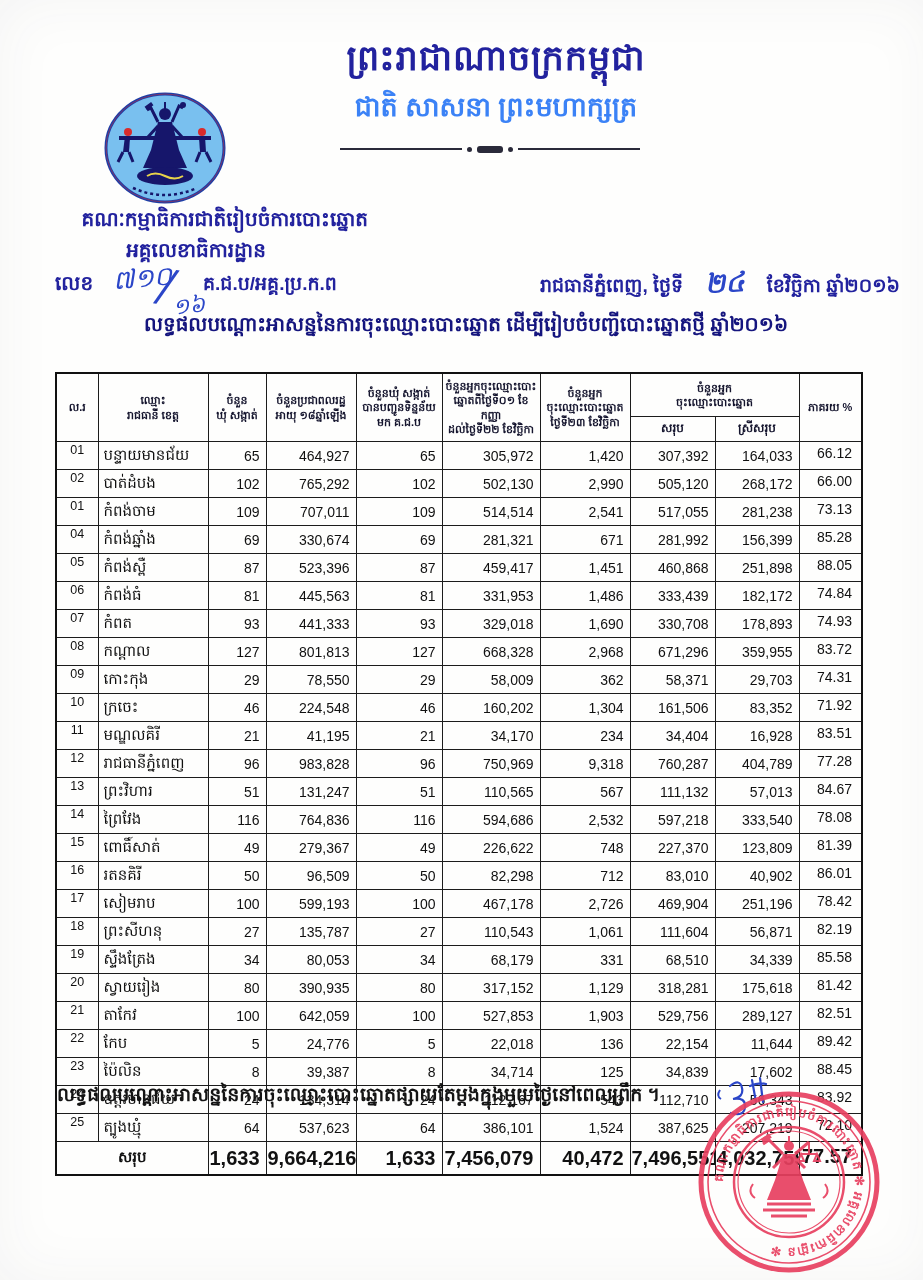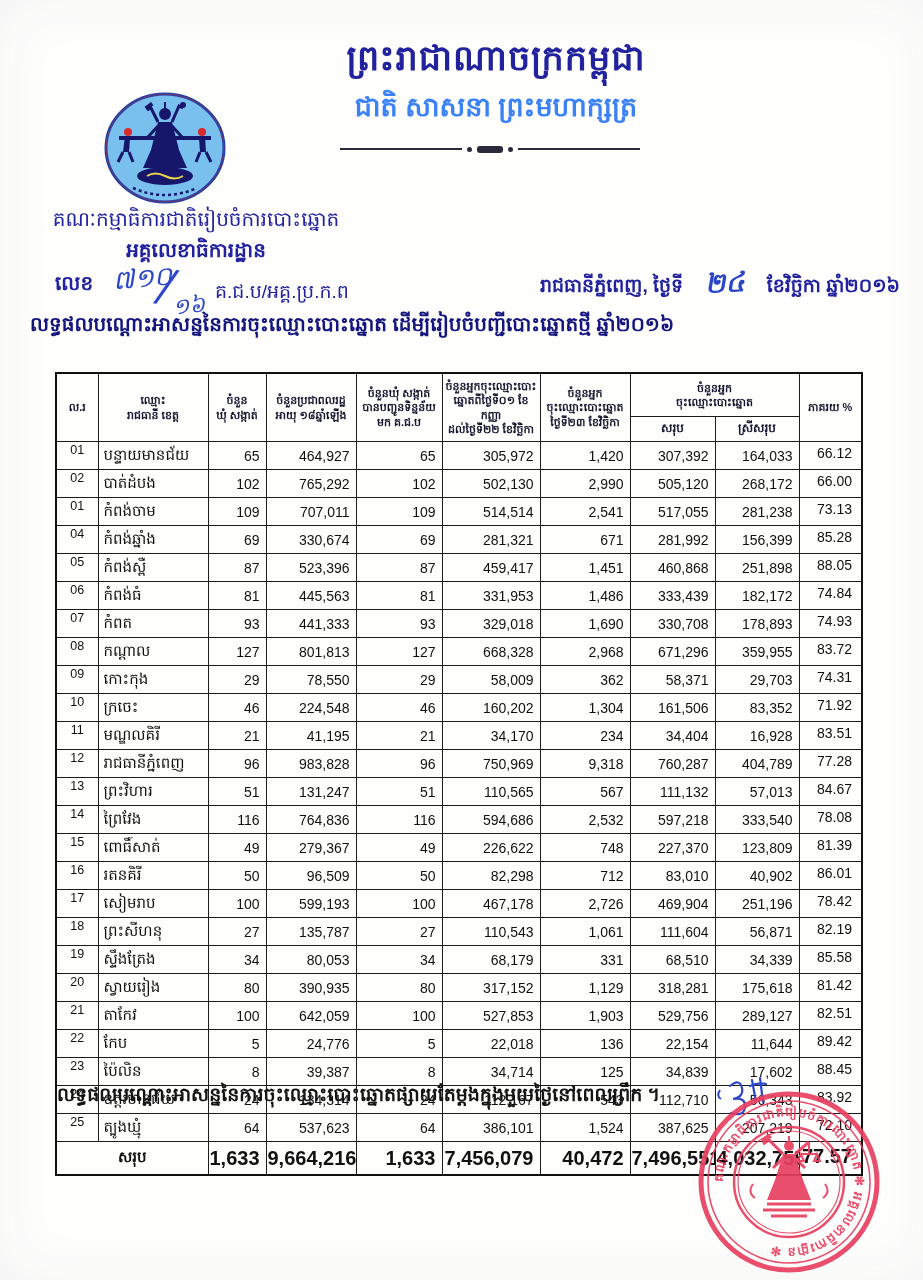--- a/index.html
+++ b/index.html
@@ -25,46 +25,46 @@
   }
   .divider .line { height:2px; background:#2a2a3a; flex:1; }
   .divider .bead { width:5px; height:5px; background:#2a2a3a; border-radius:50%; }
   .divider .bar  { width:26px; height:7px; background:#2a2a3a; border-radius:3px; }
 
   
   .logo { position:absolute; top:92px; left:103px; }
 
   
   .org-name {
-    position:absolute; top:206px; left:24px; width:344px; text-align:center;
-    font-size:20px; font-weight:normal; color:#22229e;
+    position:absolute; top:206px; left:24px; width:344px; text-align:right;
+    font-size:20px; font-weight:bold; color:#22229e;
   }
   .org-dept {
     position:absolute; top:237px; left:24px; width:344px; text-align:center;
     font-size:20px; font-weight:bold; color:#22229e;
   }
   .ref-line { position:absolute; top:262px; left:55px; width:360px; height:60px; }
   .ref-label { position:absolute; left:0; top:8px; font-size:20px; font-weight:bold; color:#22229e; }
-  .ref-code  { position:absolute; left:160px; top:9px; font-size:19px; font-weight:normal; color:#22229e;margin-top:8px; }
+  .ref-code  { position:absolute; left:148px; top:9px; font-size:19px; font-weight:bold; color:#22229e; }
   .hand { color:#2b46c8; font-family:"DejaVu Serif", serif; font-style:italic; }
   .ref-top   { position:absolute; left:58px; top:0px;  font-size:26px; transform:rotate(-5deg); }
   .ref-slash { position:absolute; left:104px; top:-2px; font-size:44px; font-weight:400; transform:rotate(8deg); }
   .ref-bottom{ position:absolute; left:118px; top:30px; font-size:22px; transform:rotate(-6deg); }
 
   
   .date-line {
     position:absolute; top:266px; right:32px; height:34px;
     display:flex; align-items:baseline; gap:22px;
     font-size:19px; font-weight:bold; color:#22229e;
   }
   .date-day { font-size:27px; transform:rotate(-4deg); font-weight:bold; }
 
   
   .doc-title-1, .doc-title-2 {
-    position:absolute; left:30px; right:30px; 
+    position:absolute; left:30px; right:30px; text-align:center;
     font-size:20px; font-weight:bold; color:#15157e;
   }
   .doc-title-1 { top:311px; }
   .doc-title-2 { top:343px; }
 
   
   .tbl-wrap { position:absolute; top:372px; left:55px; }
   table { border-collapse:collapse; table-layout:fixed; width:806px; border:2px solid #111; }
   th, td { border:1px solid #1c1c1c; overflow:hidden; }
   thead th {

